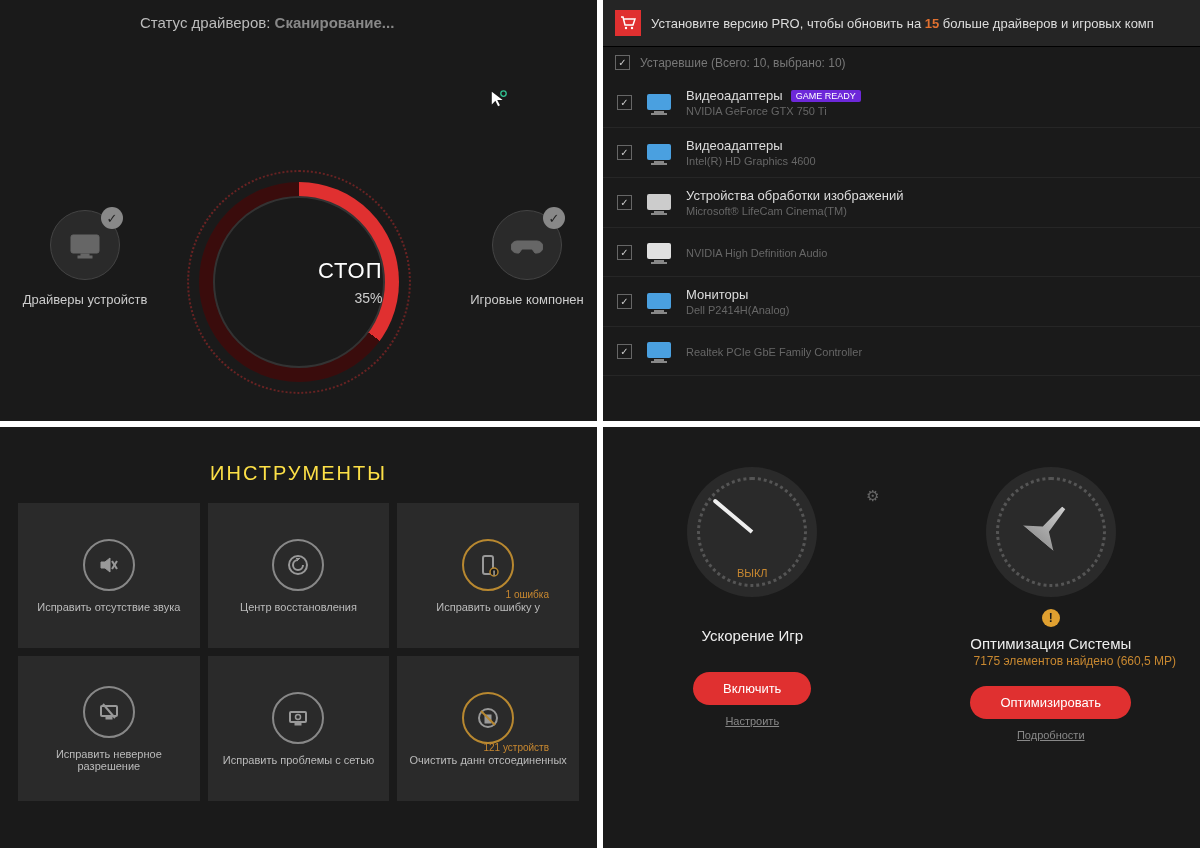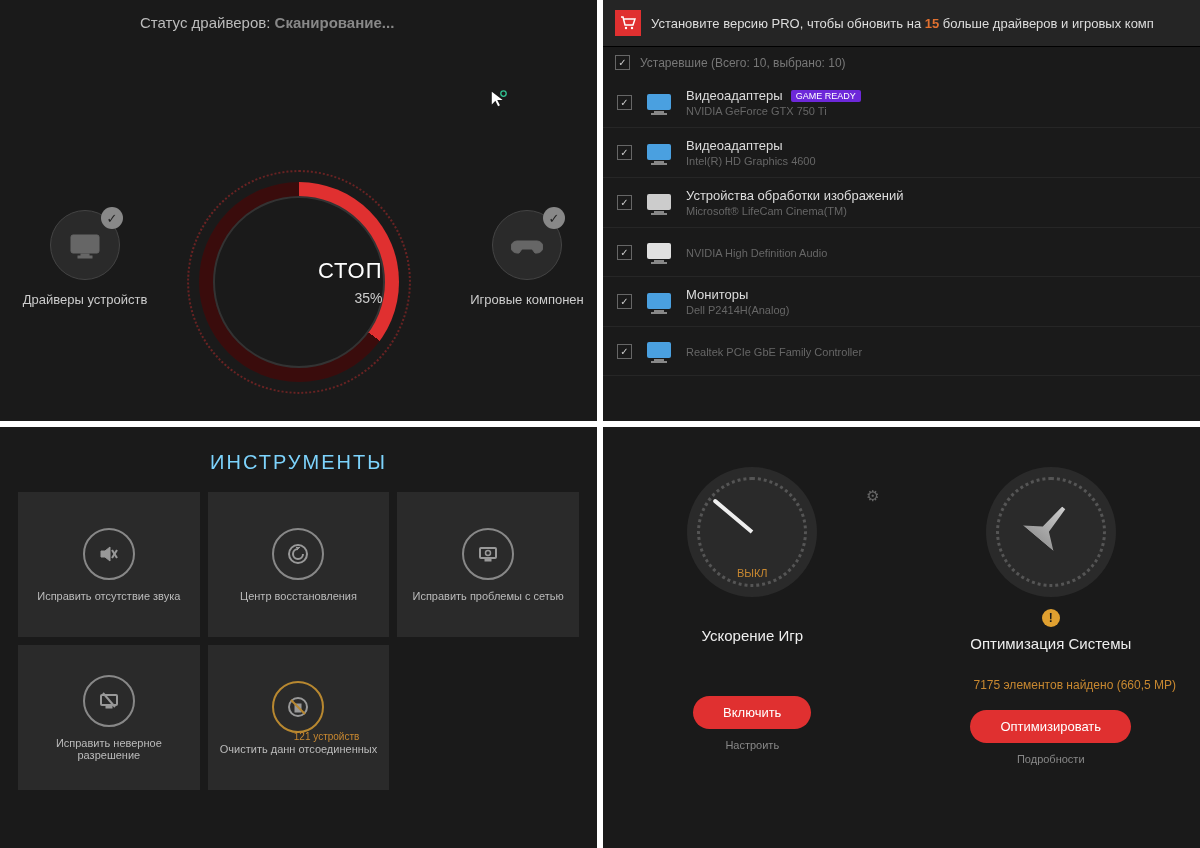--- a/index.html
+++ b/index.html
@@ -32,43 +32,43 @@
 .grp-header { padding: 8px 12px; font-size: 12px; color: #777; display: flex; align-items: center; gap: 10px; }
 .chk { width: 15px; height: 15px; border: 1px solid #666; display: inline-flex; align-items: center; justify-content: center; font-size: 10px; color: #ccc; flex-shrink: 0; }
 .drv-row { display: flex; align-items: center; gap: 12px; padding: 10px 14px; border-bottom: 1px solid #262626; }
 .drv-icon { width: 30px; height: 28px; display: flex; align-items: center; justify-content: center; flex-shrink: 0; }
 .drv-info { flex: 1; }
 .drv-name { font-size: 13px; color: #ddd; display: flex; align-items: center; gap: 8px; }
 .drv-detail { font-size: 11px; color: #666; margin-top: 2px; }
 .badge-green { background: #6d28d9; color: #fff; font-size: 9px; padding: 1px 5px; border-radius: 2px; }
 
 
-.tools-title { text-align: center; font-size: 20px; color: #7dd3fc; letter-spacing: 2px; padding: 24px 0 18px; }
+.tools-title { text-align: center; font-size: 20px; color: #fde047; letter-spacing: 2px; padding: 35px 0 18px; }
 .tools-grid { display: grid; grid-template-columns: repeat(3, 1fr); gap: 8px; padding: 0 18px 18px; }
 .tool { background: #2a2a2a; height: 145px; display: flex; flex-direction: column; align-items: center; justify-content: center; gap: 10px; position: relative; }
 .tool-icon { width: 52px; height: 52px; border: 2px solid #888; border-radius: 50%; display: flex; align-items: center; justify-content: center; }
 .tool-icon svg { width: 24px; height: 24px; fill: #999; stroke: #999; }
 .tool-icon.warn { border-color: #b88830; }
 .tool-label { font-size: 11px; color: #bbb; text-align: center; padding: 0 8px; }
 .tool-badge { position: absolute; color: #c88830; font-size: 10px; bottom: 48px; right: 30px; }
 
 
 .p4 { display: flex; padding-top: 40px; gap: 0; }
 .boost { flex: 1; display: flex; flex-direction: column; align-items: center; position: relative; padding: 0 16px; }
 .gear-icon { position: absolute; top: 20px; right: 22px; color: #666; font-size: 15px; }
 .gauge { width: 130px; height: 130px; border-radius: 50%; background: #2a2a2a; position: relative; margin-bottom: 12px; }
 .gauge::before { content: ""; position: absolute; inset: 10px; border-radius: 50%; border: 3px dotted #555; }
 .needle { position: absolute; left: 50%; top: 50%; width: 4px; height: 50px; background: #eee; transform-origin: bottom center; transform: translate(-50%, -100%) rotate(-50deg); border-radius: 3px 3px 0 0; }
 .gauge.broom::after { content:""; position:absolute; left:50%; top:28%; width:40px; height:40px; transform:translateX(-50%) rotate(40deg); background:linear-gradient(#ccc,#999); clip-path: polygon(45% 0, 55% 0, 60% 70%, 100% 100%, 0 100%, 40% 70%);}
 .gauge-label { position: absolute; bottom: 18px; left: 0; right: 0; text-align: center; font-size: 11px; color: #c88830; }
 .warn-dot { width: 18px; height: 18px; border-radius: 50%; background: #e0a030; color: #1a1a1a; font-size: 12px; display: flex; align-items: center; justify-content: center; font-weight: bold; margin-bottom: 8px;}
-.boost-title { font-size: 15px; color: #eee; margin-bottom: 26px; }
+.boost-title { font-size: 15px; color: #eee; margin-bottom: 2px; }
 .boost-sub { font-size: 12px; color: #c88830; margin-bottom: 18px; margin-left: 48px; }
 .btn-red { background: #e03030; color: #fff; border: none; padding: 9px 30px; border-radius: 18px; font-size: 13px; cursor: pointer; }
-.link-small { font-size: 11px; color: #888; margin-top: 10px; }
+.link-small { font-size: 11px; color: #888; text-decoration: underline; margin-top: 10px; }
 </style>
 </head>
 <body>
 
 <div class="panel">
   <div class="p1-status">
     <span>Статус драйверов:</span>
     <span class="p1-status-val">Сканирование...</span>
   </div>
   <div class="p1-cursor">
@@ -228,38 +228,49 @@
         <div class="tool-icon">
           <svg viewBox="0 0 24 24">
             <circle cx="12" cy="12" r="9" fill="none" stroke="#999" stroke-width="2"></circle>
             <path d="M12 7 a5 5 0 1 0 5 5" fill="none" stroke="#999" stroke-width="2"></path>
             <path d="M10 5 l2 2 l2-2" fill="#999"></path>
           </svg>
         </div>
         <div class="tool-label">Центр восстановления</div>
       </div>
       <div class="tool">
+        <div class="tool-icon warn">
+          <svg viewBox="0 0 24 24">
+            <rect x="7" y="3" width="10" height="18" rx="2" fill="none" stroke="#999" stroke-width="2"></rect>
+            <circle cx="18" cy="19" r="4" fill="#1a1a1a" stroke="#b88830" stroke-width="1.5"></circle>
+            <text x="18" y="22" font-size="6" fill="#b88830" text-anchor="middle">!</text>
+          </svg>
+        </div>
+        <div class="tool-badge">1 ошибка</div>
+        <div class="tool-label">Исправить ошибку у</div>
+      </div>
+      <div class="tool">
+        <div class="tool-icon">
+          <svg viewBox="0 0 24 24">
+            <rect x="4" y="6" width="16" height="10" rx="1" fill="none" stroke="#999" stroke-width="2"></rect>
+            <rect x="9" y="17" width="6" height="2" fill="#999"></rect>
+            <line x1="6" y1="4" x2="18" y2="18" stroke="#999" stroke-width="2"></line>
+          </svg>
+        </div>
+        <div class="tool-label">Исправить неверное разрешение</div>
+      </div>
+      <div class="tool">
         <div class="tool-icon">
           <svg viewBox="0 0 24 24">
             <rect x="4" y="6" width="16" height="10" rx="1" fill="none" stroke="#999" stroke-width="2"></rect>
             <rect x="9" y="17" width="6" height="2" fill="#999"></rect>
             <circle cx="12" cy="11" r="2.5" fill="none" stroke="#999" stroke-width="1.5"></circle>
           </svg>
         </div>
         <div class="tool-label">Исправить проблемы с сетью</div>
-      </div>
-      <div class="tool">
-        <div class="tool-icon">
-          <svg viewBox="0 0 24 24">
-            <rect x="4" y="6" width="16" height="10" rx="1" fill="none" stroke="#999" stroke-width="2"></rect>
-            <rect x="9" y="17" width="6" height="2" fill="#999"></rect>
-            <line x1="6" y1="4" x2="18" y2="18" stroke="#999" stroke-width="2"></line>
-          </svg>
-        </div>
-        <div class="tool-label">Исправить неверное разрешение</div>
       </div>
       <div class="tool">
         <div class="tool-icon warn">
           <svg viewBox="0 0 24 24">
             <circle cx="12" cy="12" r="9" fill="none" stroke="#999" stroke-width="2"></circle>
             <rect x="9" y="9" width="6" height="8" fill="#999"></rect>
             <line x1="5" y1="5" x2="19" y2="19" stroke="#b88830" stroke-width="2"></line>
           </svg>
         </div>
         <div class="tool-badge">121 устройств</div>

